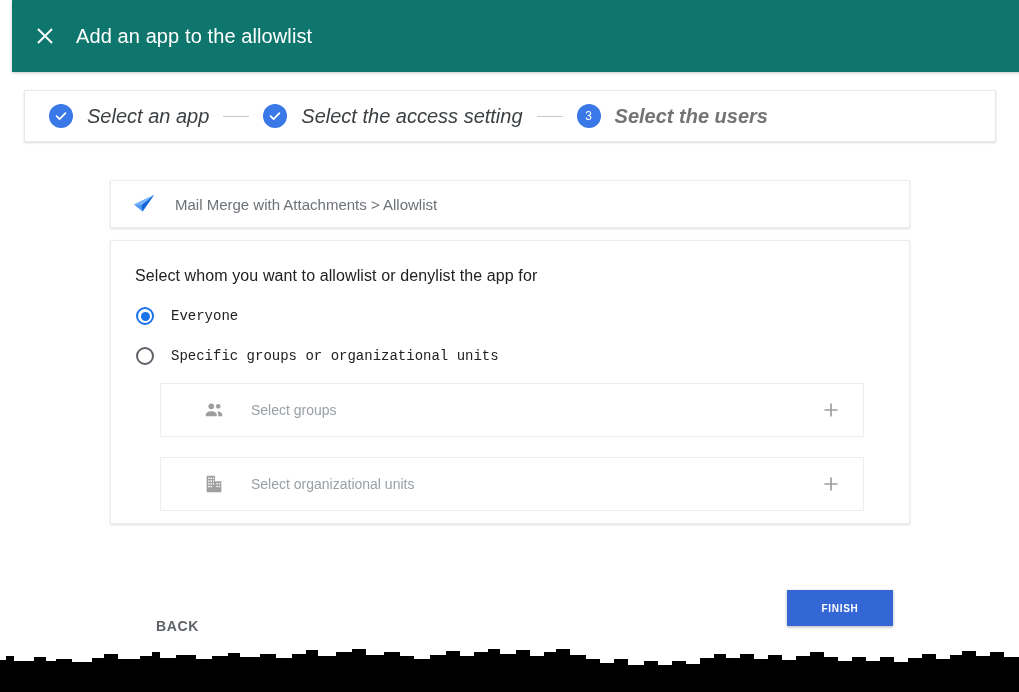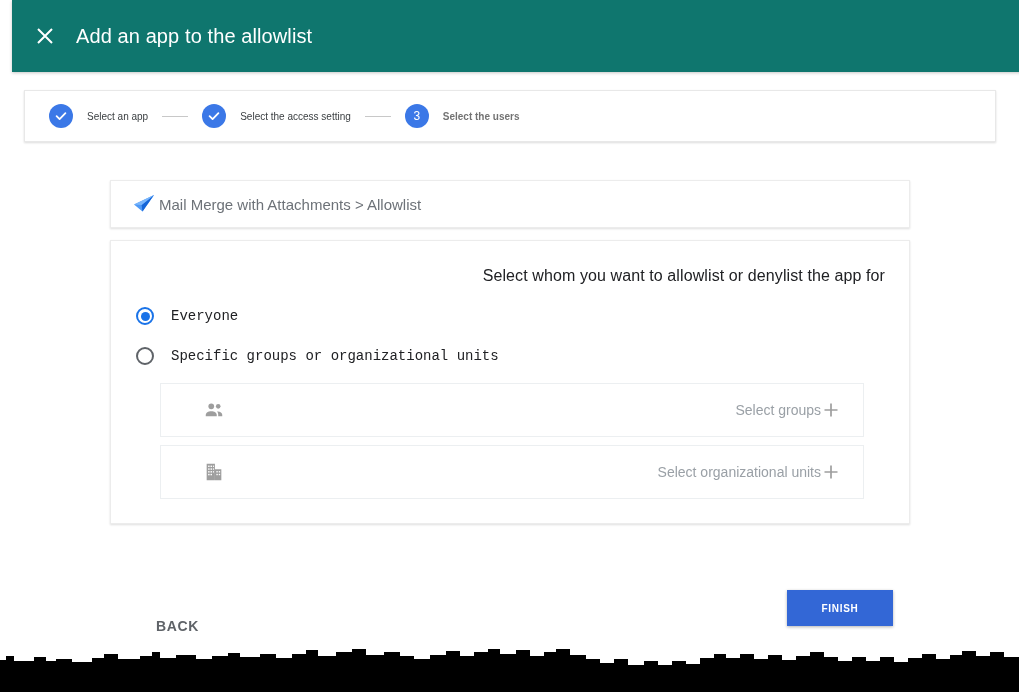--- a/index.html
+++ b/index.html
@@ -40,49 +40,48 @@
     display: flex; align-items: center;
     padding-left: 24px;
   }
   .step { display: flex; align-items: center; }
   .step-circle {
     width: 24px; height: 24px; border-radius: 50%;
     background: #3b78e7;
     display: flex; align-items: center; justify-content: center;
     color: #fff; font-size: 12px; flex: none;
   }
-  .step-label { margin-left: 14px; font-size: 10px; color: #3c4043; }
+  .step-label { margin-left: 14px; font-size: 20px; color: #3c4043; font-style: italic; }
   .step-label.active { font-weight: bold; color: #737373; }
   .step-sep {
     width: 26px; height: 1px; background: #c8c8c8;
     margin: 0 14px;
   }
 
   
   .app-card {
     position: absolute; left: 110px; top: 180px;
     width: 800px; height: 48px;
     background: #fff;
     border: 1px solid #ececec;
     box-shadow: 0 1px 2px rgba(0,0,0,.13);
     display: flex; align-items: center;
     padding-left: 18px;
   }
   .app-icon { width: 30px; height: 30px; display:flex; align-items:center; justify-content:center; flex:none; }
-  .app-name { margin-left: 0; font-size: 15px; color: #6d7278; }
+  .app-name { margin-left: 16px; font-size: 15px; color: #6d7278; }
 
   
   .main-card {
     position: absolute; left: 110px; top: 240px;
     width: 800px; height: 284px;
     background: #fff;
     border: 1px solid #ececec;
     box-shadow: 0 1px 2px rgba(0,0,0,.13);
     padding: 22px 24px 0 24px;
-    text-align: right;
   }
   .main-heading {
     font-size: 16px; color: #202124; margin: 4px 0 0 0;
     letter-spacing: .1px;
   }
   .radio-row { display: flex; align-items: center; margin-top: 22px; cursor: pointer; font-family: Liberation Mono, monospace; }
   .radio {
     width: 18px; height: 18px; border-radius: 50%;
     border: 2px solid #5f6368; flex: none;
     display: flex; align-items: center; justify-content: center;
@@ -97,21 +96,21 @@
 
   .select-field {
     margin-left: 25px; margin-top: 18px;
     width: 704px; height: 54px;
     border: 1px solid #eceff1;
     background: #fff;
     display: flex; align-items: center;
     cursor: pointer;
     padding-left: 16px;
   }
-  .select-field + .select-field { margin-top: 8px; }
+  .select-field + .select-field { margin-top: 20px; }
   .sf-icon { width: 34px; margin-left: 20px; display:flex; align-items:center; justify-content:center; flex:none; }
   .sf-placeholder { margin-left: 20px; font-size: 14px; color: #9aa0a6; flex: 1; }
   .sf-plus { margin-right: 22px; display:flex; align-items:center; justify-content:center; }
 
   
   .back-btn {
     position: absolute; left: 148px; top: 612px;
     font-size: 14px; font-weight: bold; letter-spacing: .6px;
     color: #5f6368; cursor: pointer; padding: 6px 8px;
   }

